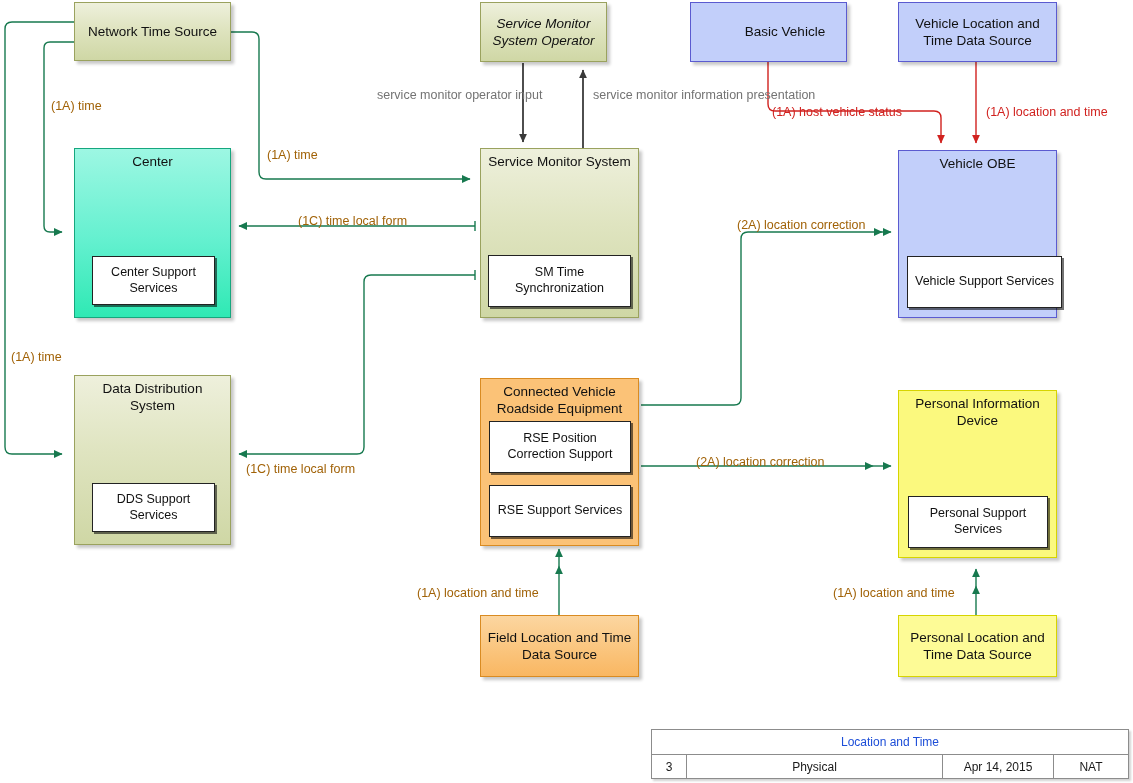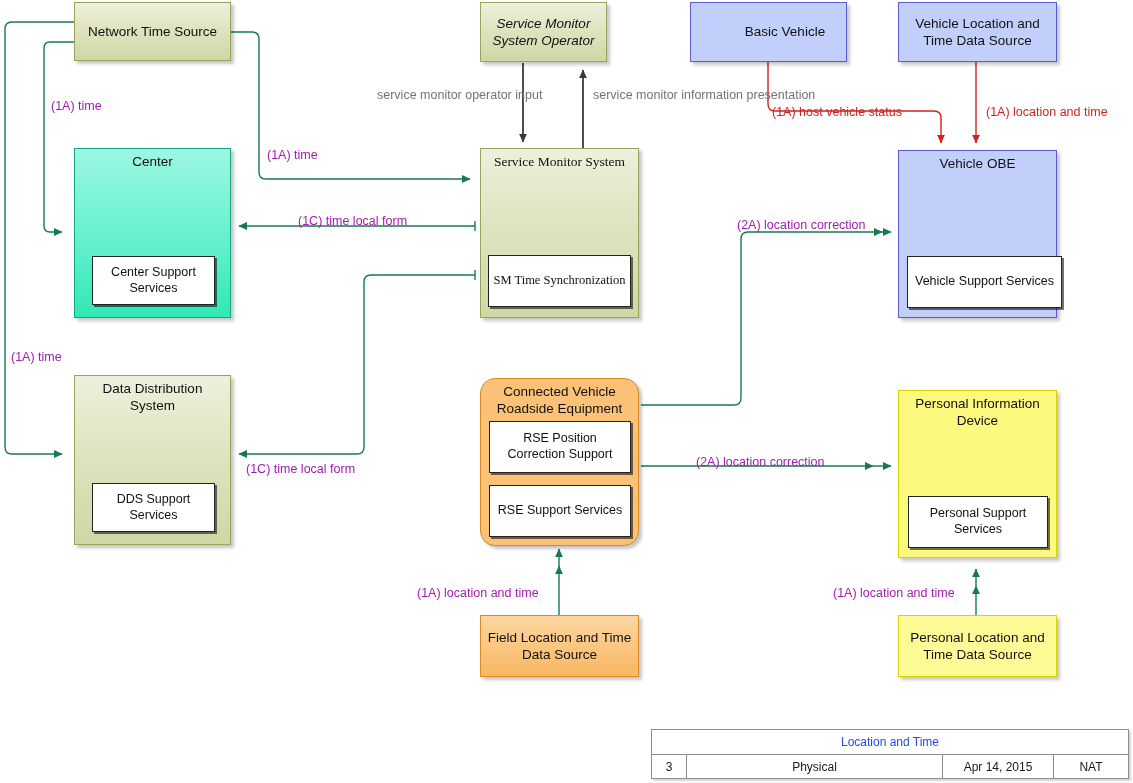--- a/index.html
+++ b/index.html
@@ -28,21 +28,21 @@
 
   
   .svc{position:absolute;background:#ffffff;border:1px solid #222;
        box-shadow:2px 2px 0 rgba(0,0,0,.55);
        display:flex;align-items:center;justify-content:center;
        text-align:center;font-size:12.5px;color:#111;line-height:1.25;
        box-sizing:border-box;padding:2px 4px;}
 
   
   .lbl{position:absolute;font-size:12.5px;line-height:1.25;white-space:nowrap;}
-  .lbl.green{color:#a21caf;}
+  .lbl.green{color:#a16207;}
   .lbl.red{color:#d1221f;}
   .lbl.black{color:#737373;}
   .lbl.r{text-align:right;}
 
   
   #wires{position:absolute;left:0;top:0;width:1133px;height:783px;pointer-events:none;}
 
   
   #titleblock{position:absolute;left:651px;top:729px;width:478px;height:50px;
      border:1px solid #8c8c8c;background:#fff;box-sizing:border-box;
@@ -121,39 +121,39 @@
 
   <div class="node olive" style="left:74px;top:375px;width:157px;height:170px;">
     <div class="title">Data Distribution System</div>
     <div class="svc" style="left:17px;top:107px;width:123px;height:49px;">DDS Support Services</div>
   </div>
 
   <div class="node olive center-v" style="left:480px;top:2px;width:127px;height:60px;font-style:italic;">
     <div class="title">Service Monitor System Operator</div>
   </div>
 
-  <div class="node olive" style="left:480px;top:148px;width:159px;height:170px;font-family:Liberation Serif, serif;">
+  <div class="node olive" style="left:480px;top:148px;width:159px;height:170px;">
     <div class="title">Service Monitor System</div>
     <div class="svc" style="left:7px;top:106px;width:143px;height:52px;">SM Time Synchronization</div>
   </div>
 
   <div class="node blue center-v" style="left:690px;top:2px;width:157px;height:60px;padding-left:33px;">
     <div class="title">Basic Vehicle</div>
   </div>
 
   <div class="node blue center-v" style="left:898px;top:2px;width:159px;height:60px;">
     <div class="title">Vehicle Location and Time Data Source</div>
   </div>
 
   <div class="node blue" style="left:898px;top:150px;width:159px;height:168px;">
     <div class="title">Vehicle OBE</div>
     <div class="svc" style="left:8px;top:105px;width:155px;height:52px;">Vehicle Support Services</div>
   </div>
 
-  <div class="node orange" style="left:480px;top:378px;width:159px;height:168px;border-radius:15px;">
+  <div class="node orange" style="left:480px;top:378px;width:159px;height:168px;">
     <div class="title">Connected Vehicle Roadside Equipment</div>
     <div class="svc" style="left:8px;top:42px;width:142px;height:52px;">RSE Position Correction Support</div>
     <div class="svc" style="left:8px;top:106px;width:142px;height:52px;">RSE Support Services</div>
   </div>
 
   <div class="node orange-grad center-v" style="left:480px;top:615px;width:159px;height:62px;">
     <div class="title">Field Location and Time Data Source</div>
   </div>
 
   <div class="node yellow" style="left:898px;top:390px;width:159px;height:168px;">

